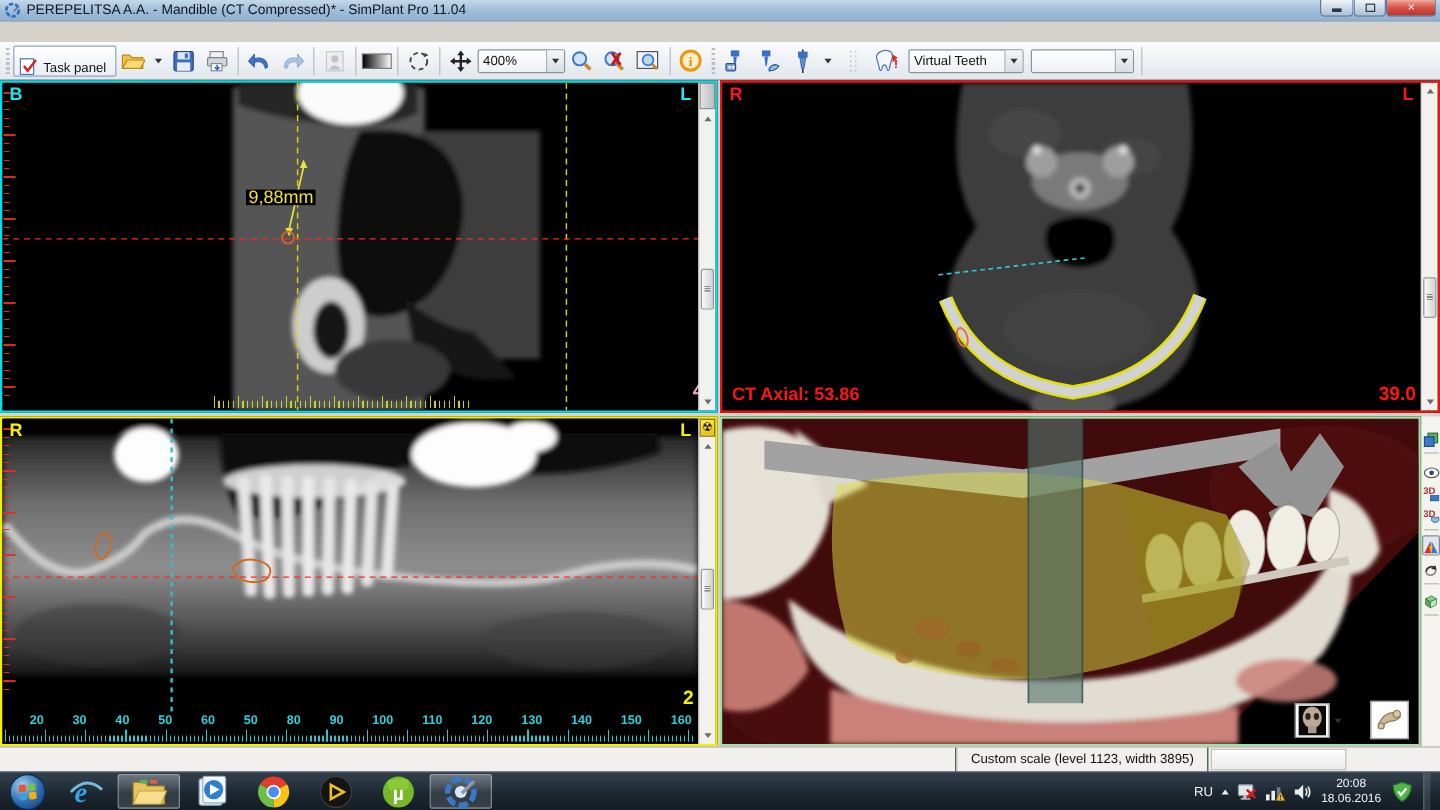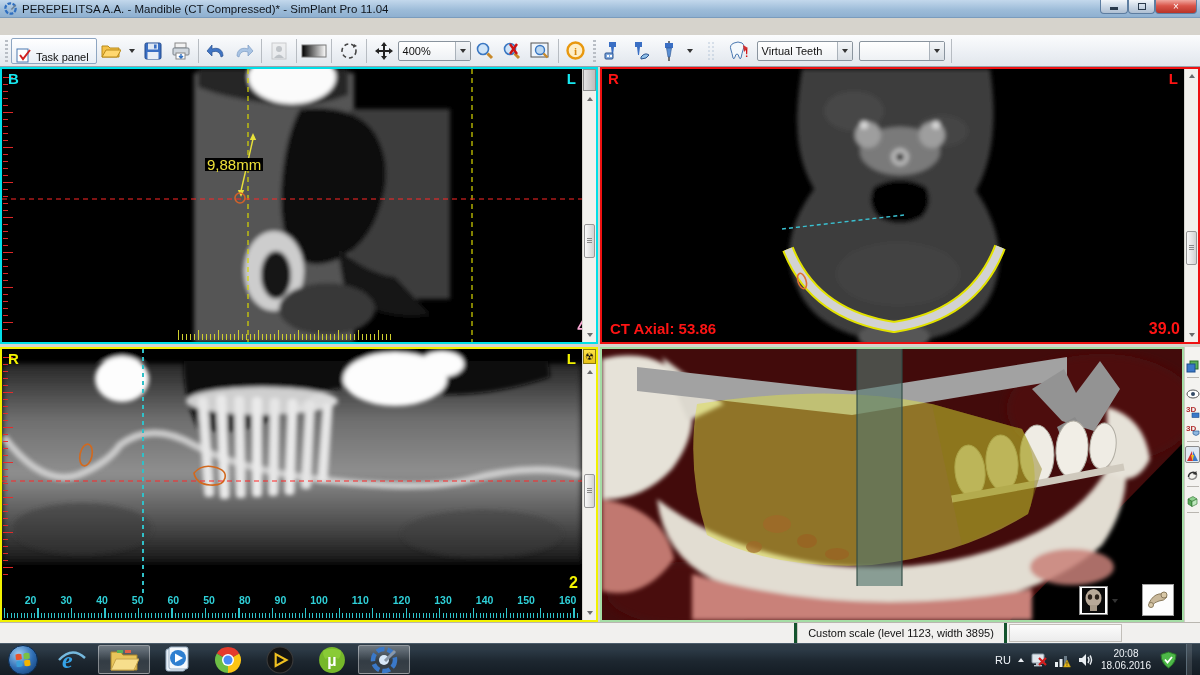--- a/index.html
+++ b/index.html
@@ -96,21 +96,21 @@
   .t3sep { width:12px; height:1px; background:#b9b6b0; margin:3px 0; }
   .view3d-btns { position:absolute; right:58px; bottom:5px; display:flex; align-items:center; }
   .thumb-btn { width:29px; height:29px; border:1px solid #8f8f8f; background:#fff; display:flex; align-items:center; justify-content:center; }
   .thumb-caret { margin:0 6px 0 4px; }
   .thumb-btn2 { position:absolute; right:8px; bottom:4px; width:32px; height:32px; border:1px solid #a0a0a0; background:#fdfdfd;
     display:flex; align-items:center; justify-content:center; }
 
   
   .statusbar { position:absolute; left:0; top:622px; width:1200px; height:21px; background:#f1f0ee; border-top:1px solid #b9b6b0;
     display:flex; align-items:stretch; }
-  .scell { border-right:3px solid #14532d; }
+  .scell { border-right:1px solid #14532d; }
   .scell.left { flex:1; }
   .scell.msg { width:210px; display:flex; align-items:center; justify-content:center; font-size:11px; color:#111; border-left:1px solid #c9c6c0; }
   .scell.right { width:113px; background:linear-gradient(#fcfcfc,#ececec); border:1px solid #c2bfb9; margin:1px 0 1px 2px; }
   .scell.tail { width:78px; border:none; }
 
   
   .taskbar { position:absolute; left:0; top:643px; width:1200px; height:32px;
     background:linear-gradient(#45566375,#2c3a46 18%,#1d2730 55%,#141c24); background-color:#1d2730;
     border-top:1px solid #4d5d6b; display:flex; align-items:center; }
   .tb-slot { width:52px; height:30px; display:flex; align-items:center; justify-content:center; }

